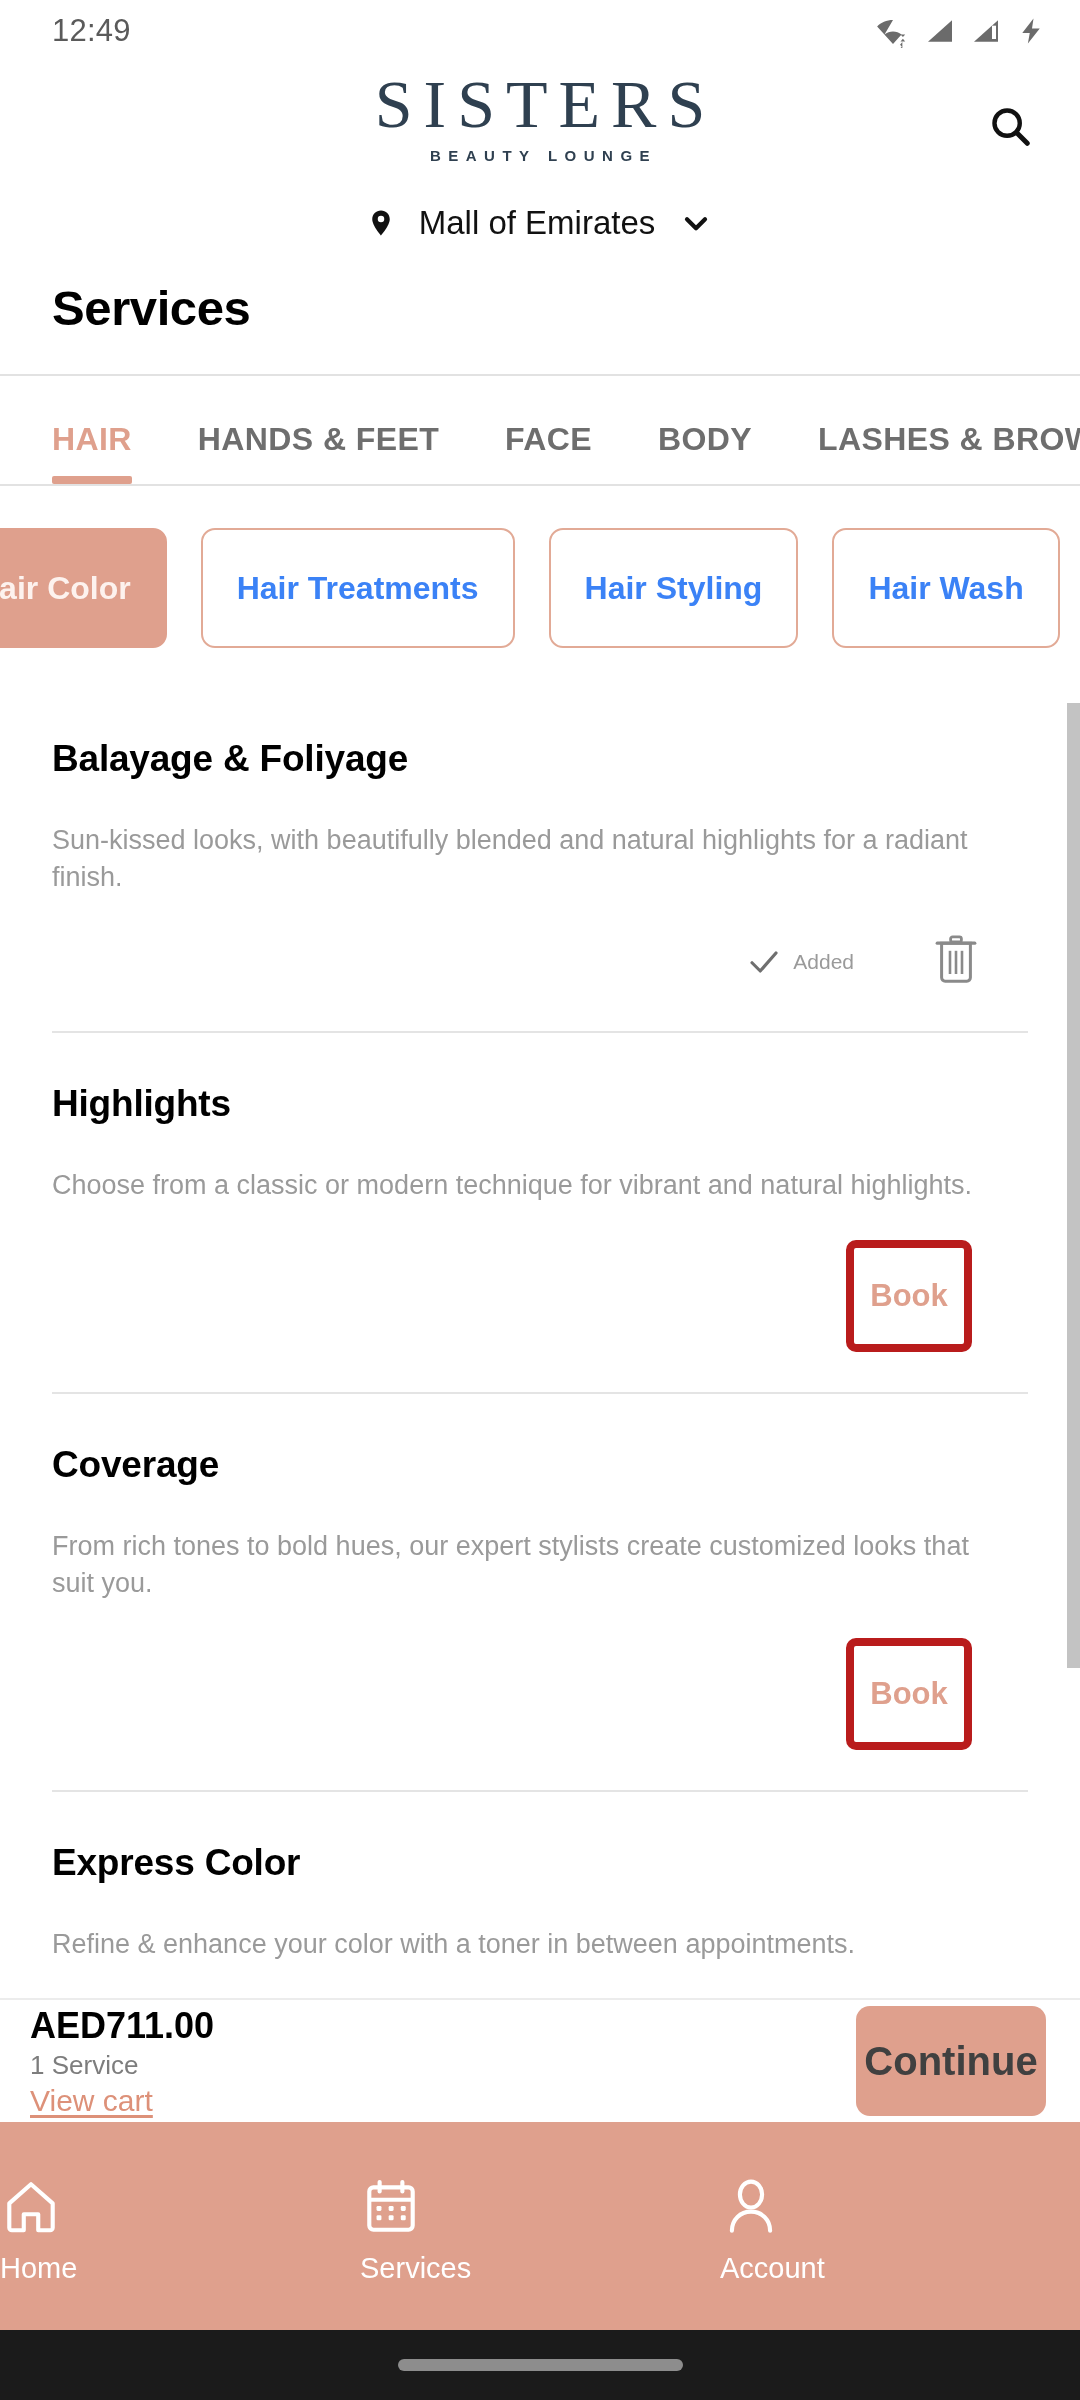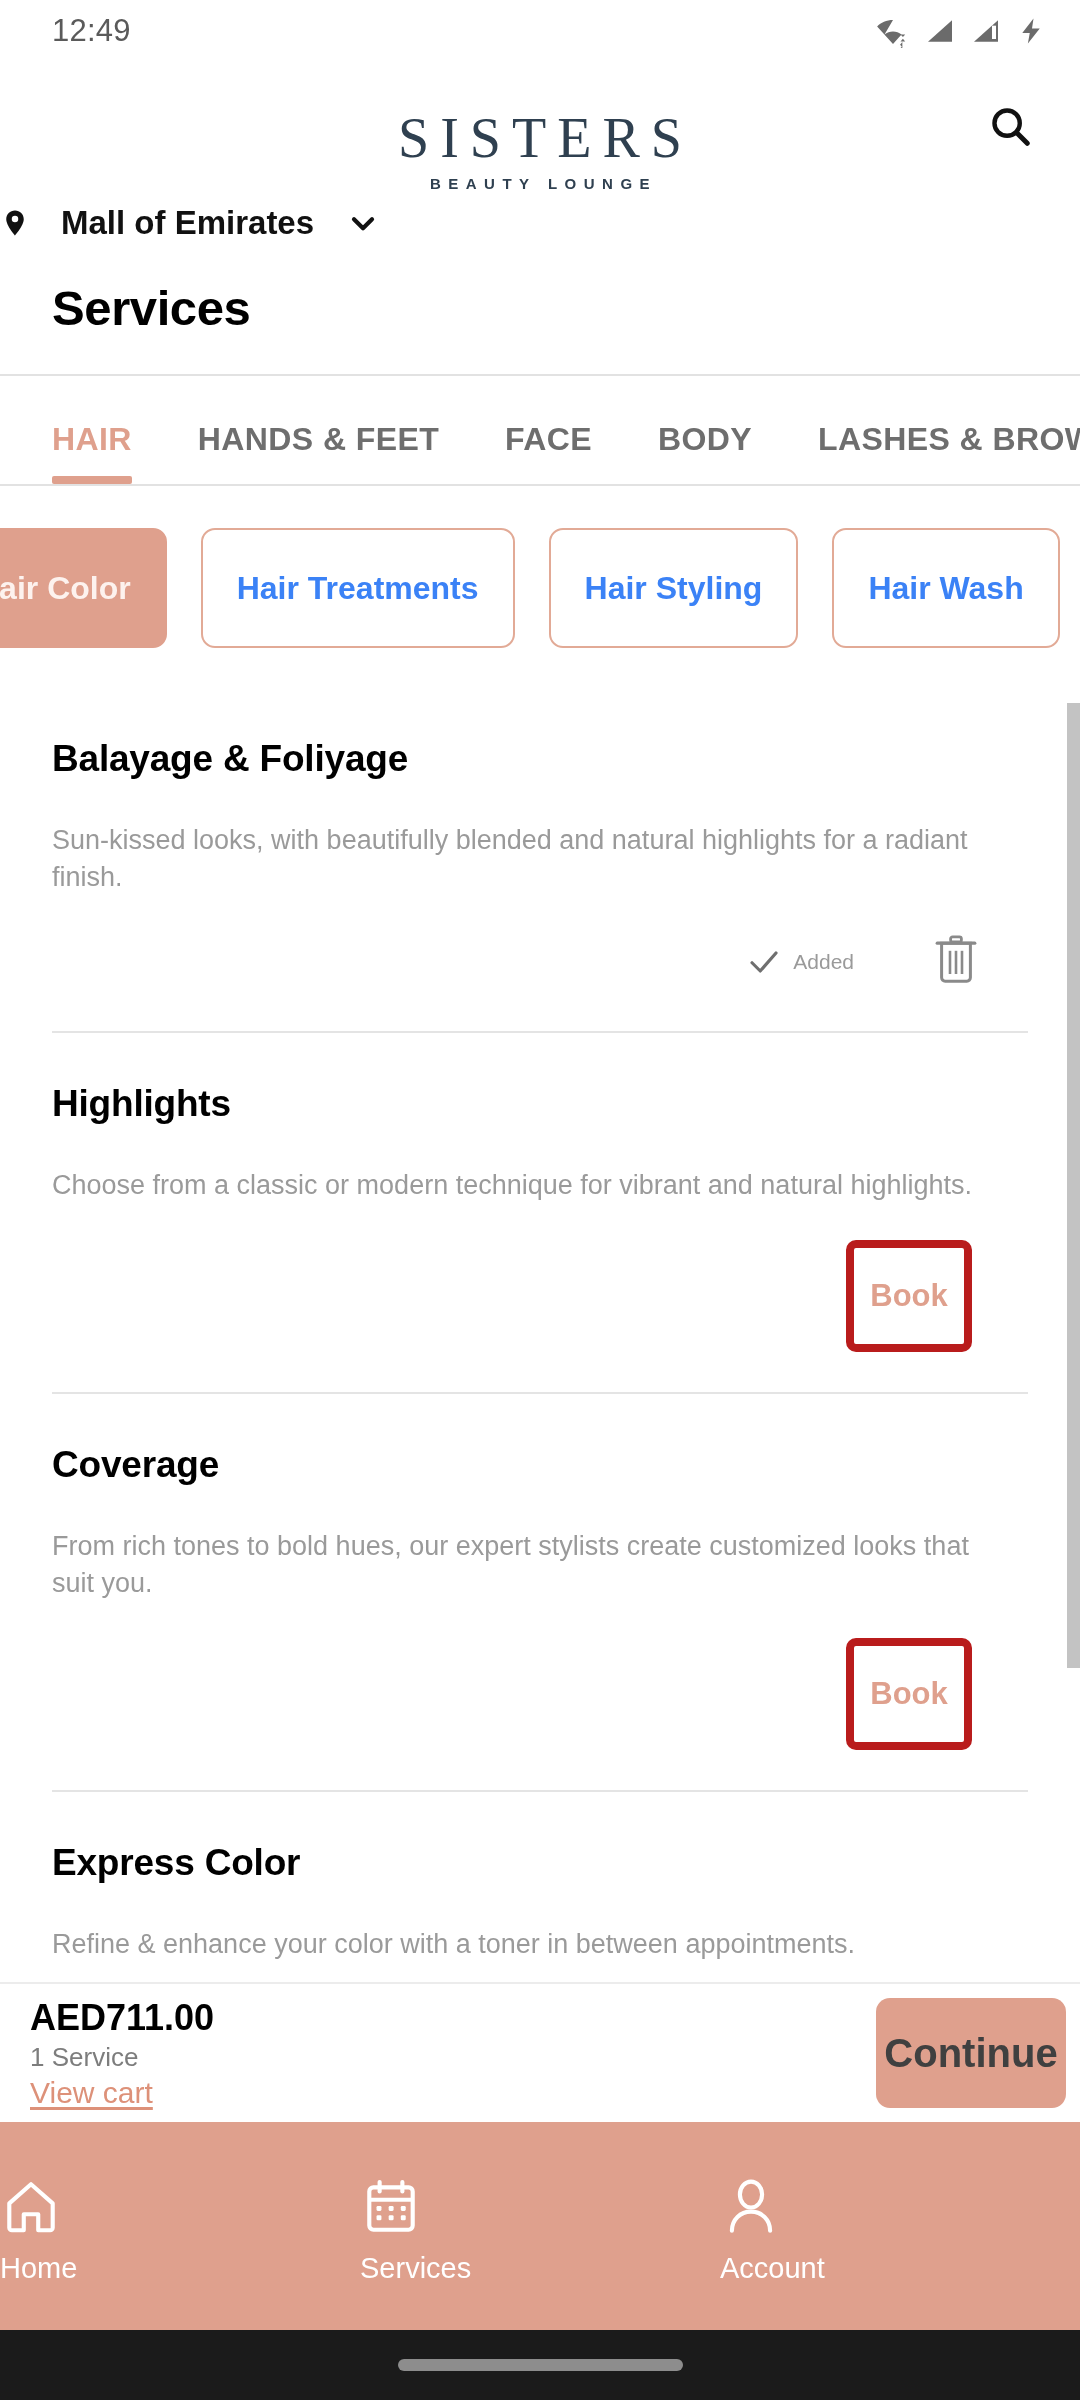--- a/index.html
+++ b/index.html
@@ -22,36 +22,36 @@
   
   .appbar{
     position:relative; height:120px;
   }
   .brand{
     position:absolute; left:0; right:0; top:10px;
     display:flex; flex-direction:column; align-items:center;
   }
   .brand-main{
     font-family:"Liberation Serif", serif;
-    font-size:56px; font-weight:400; color:#2f4050;
-    letter-spacing:11px; line-height:.95; text-indent:11px;margin-top:40px;
+    font-size:68px; font-weight:400; color:#2f4050;
+    letter-spacing:11px; line-height:.95; text-indent:11px;
   }
   .brand-sub{
     font-size:15px; color:#2f4050; letter-spacing:7.5px;
     margin-top:10px; text-indent:7px; font-weight:600;
   }
   .search-btn{
     position:absolute; right:36px; top:30px;
     width:68px; height:68px; display:flex; align-items:center; justify-content:center;
   }
 
   
   .location{
     margin-top:22px; display:flex; align-items:center;
-    gap:31px;font-weight:bold;
+    justify-content:center; gap:23px;
   }
   .location-name{ font-size:33px; color:#111; }
 
   
   .page-title{
     font-size:49px; font-weight:bold; color:#000;
     padding:38px 0 0 52px; letter-spacing:-.4px;
   }
 
   
@@ -123,24 +123,24 @@
   .trash{ margin-right:48px; }
 
   .scrollbar{
     position:absolute; right:0; top:15px;
     width:13px; height:965px; background:#c3c3c3; border-radius:0;
   }
 
   
   .cartbar{
     position:absolute; left:0; right:0; bottom:278px;
-    height:140px; background:#fff;
+    height:124px; background:#fff;
     border-top:2px solid #ececec;
     display:flex; align-items:center; justify-content:space-between;
-    padding:0 14px 0 22px;
+    padding:0 34px 0 22px;
   }
   .cart-left{ display:flex; flex-direction:column; gap:3px; padding-left:8px; }
   .cart-total{ font-size:36px; font-weight:bold; color:#000; }
   .cart-count{ font-size:26px; color:#7d7d7d; }
   .cart-link{
     font-size:30px; color:#dd9179; text-decoration:underline;
     text-underline-offset:4px; font-weight:500;
   }
   .btn-continue{
     background:#dfa08d; color:#404040; border:none; border-radius:14px;

